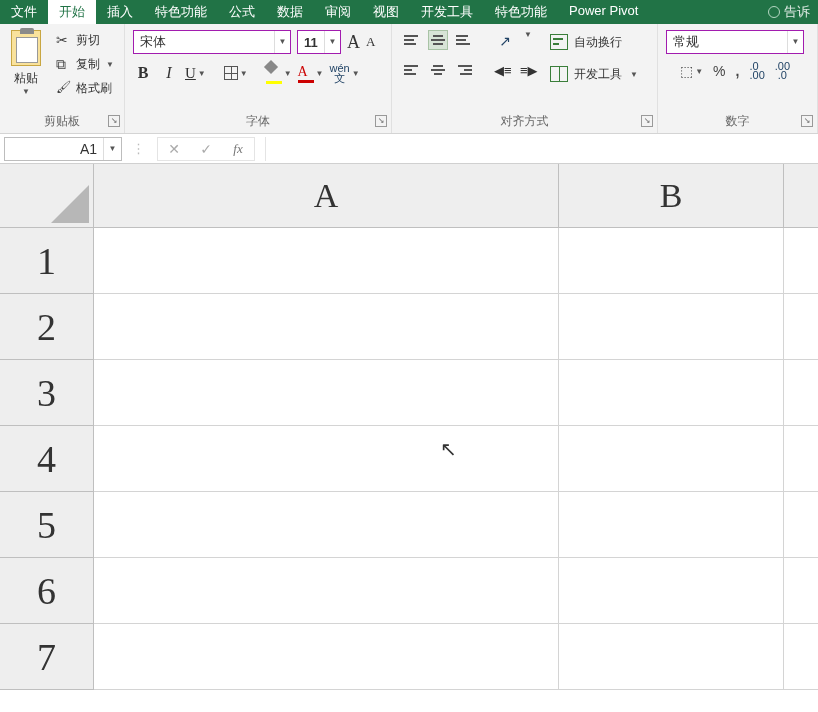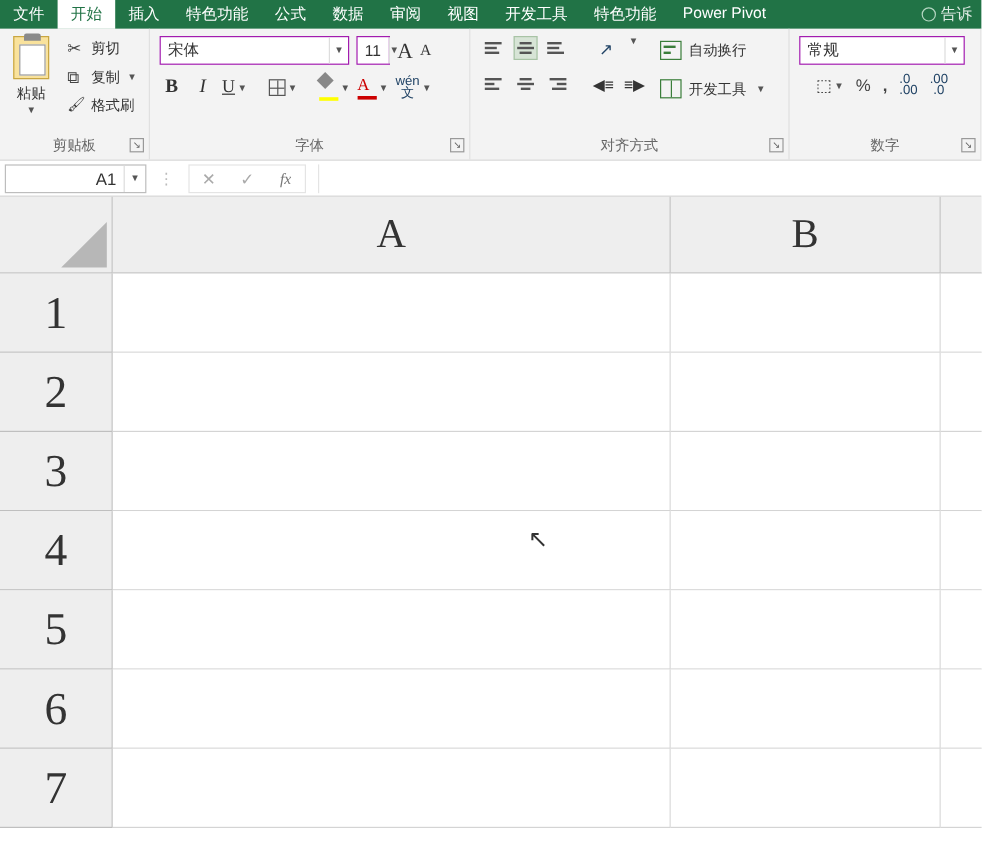--- a/index.html
+++ b/index.html
@@ -37,21 +37,21 @@
 .dd-arrow { font-size: 8px; color: #555; margin-left: 2px; }
 
 
 .g-font { width: 267px; }
 .font-rows { width: 100%; padding: 6px 8px 0 8px; display: flex; flex-direction: column; gap: 8px; }
 .row { display: flex; align-items: center; gap: 6px; }
 .combo { height: 24px; border: 1px solid #a21caf; background: #fff; display: flex; align-items: center; }
 .combo-txt { flex: 1; padding: 0 6px; font-size: 13px; }
 .combo-btn { width: 16px; text-align: center; font-size: 8px; color: #555; border-left: 1px solid #ddd; height: 100%; line-height: 22px; cursor: pointer; }
 .font-name { width: 158px; }
-.font-size { width: 28px; }
+.font-size { width: 44px; font-weight: bold; }
 .Aup, .Adn { font-family: serif; cursor: pointer; }
 .Aup { font-size: 18px; }
 .Adn { font-size: 13px; }
 .fbtn { width: 20px; height: 22px; display: inline-flex; align-items: center; justify-content: center; cursor: pointer; font-family: serif; }
 .bold { font-weight: bold; font-size: 16px; }
 .italic { font-style: italic; font-size: 16px; font-family: serif; }
 .split { display: inline-flex; align-items: center; }
 .ul-u { text-decoration: underline; font-size: 15px; font-family: serif; }
 .border-ic { width: 14px; height: 14px; border: 1px solid #555; display: inline-block; position: relative; }
 .border-ic::before, .border-ic::after { content: ""; position: absolute; background: #555; }

